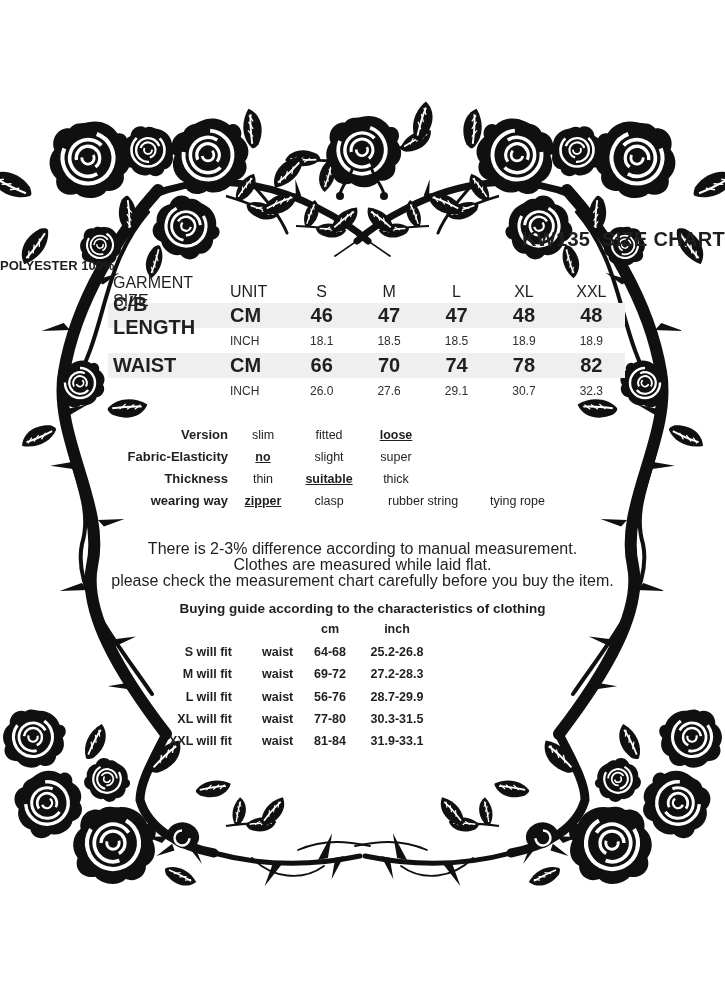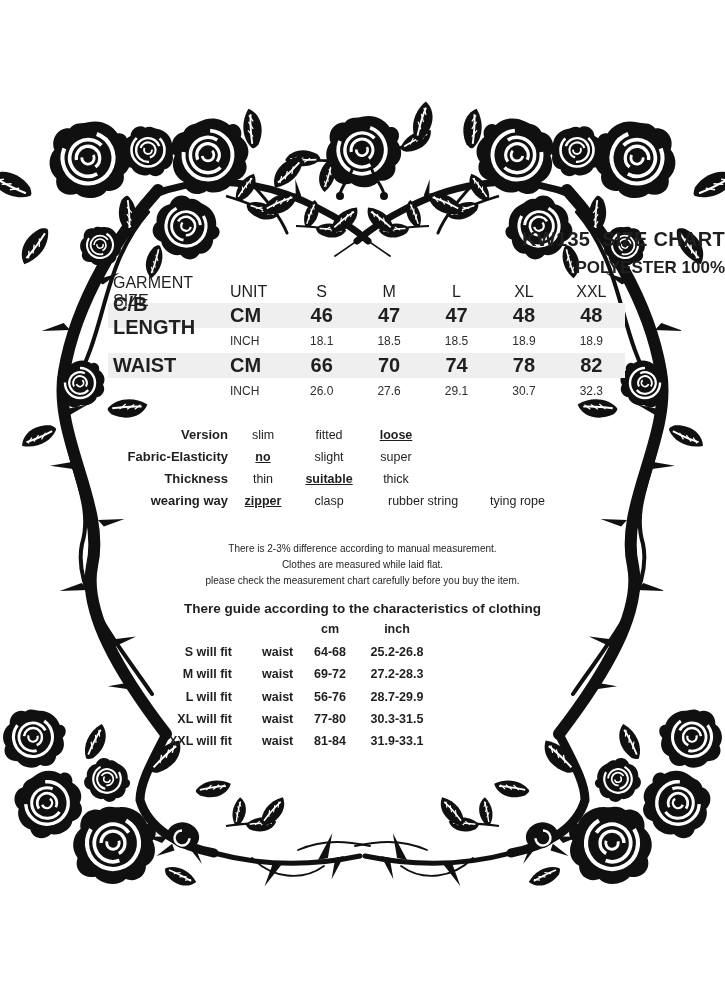--- a/index.html
+++ b/index.html
@@ -6,43 +6,43 @@
   html,body{background:#fff}
   body{width:725px;height:1007px;font-family:"Liberation Sans",sans-serif;color:#1f1f1f}
   .page{position:relative;width:725px;height:1007px;overflow:hidden;background:#fff}
   .art{position:absolute;left:0;top:0;z-index:1}
   .stk{fill:none;stroke:#101010;stroke-linecap:round}
   .w12{stroke-width:12}.w9{stroke-width:9}.w7{stroke-width:7}.w5{stroke-width:5}
   .w4{stroke-width:4}.w3{stroke-width:3}.w2{stroke-width:1.8}
   .content{position:absolute;left:0;top:0;width:100%;height:100%;z-index:2}
   .title{position:absolute;left:0;top:228px;width:100%;text-align:right;
          font-size:20px;font-weight:700;white-space:pre;letter-spacing:.3px}
-  .subtitle{position:absolute;left:0;top:258px;width:100%;text-align:right;
-            font-size:17px;font-weight:700}
+  .subtitle{position:absolute;left:0;top:258px;width:100%;text-align:left;
+            font-size:13px;font-weight:700}
   .size-table{position:absolute;left:108px;top:280px;width:517px}
   .st-row{display:flex;align-items:center;height:25px}
   .st-row.header{height:23px;font-weight:400;font-size:16px}
   .st-row.cmrow{background:#efefef;font-weight:700;font-size:20px}
   .st-row.inchrow{font-size:12px;color:#2e2e2e}
   .c-label{width:122px;padding-left:5px;text-align:left}
   .c-unit{width:58px;text-align:left}
   .c-val{flex:1;text-align:center}
   .attrs{position:absolute;left:0;top:427px;width:100%;font-size:12.5px}
   .attr-row{position:relative;height:22px}
   .a-label{position:absolute;left:0;top:0;width:228px;text-align:right;
            font-weight:700;font-size:13px}
   .a-opt{position:absolute;top:1px}
   .o1{left:233px;width:60px;text-align:center}
   .o2{left:298px;width:62px;text-align:center}
   .o3{left:364px;width:64px;text-align:center}
   .o3w{left:388px;width:auto;text-align:left}
   .o4{left:490px}
   .a-opt.sel{font-weight:700;text-decoration:underline}
   .notes{position:absolute;left:0;top:541px;width:100%;text-align:center;
-         font-size:10px;line-height:16px}
+         font-size:16px;line-height:16px}
   .bg-head{position:absolute;left:0;top:601px;width:100%;text-align:center;
            font-weight:700;font-size:13.5px}
   .bguide{position:absolute;left:140px;top:622px;width:360px;
           font-size:12.5px;font-weight:700}
   .bg-unitrow{position:relative;height:23px}
   .bg-row{position:relative;height:22.3px}
   .g-size{position:absolute;left:0;top:0;width:92px;text-align:right}
   .g-waist{position:absolute;left:122px;top:0}
   .g-cm{position:absolute;left:168px;top:0;width:44px;text-align:center}
   .g-inch{position:absolute;left:226px;top:0;width:62px;text-align:center}
@@ -229,21 +229,21 @@
         <div class="a-opt o4">tying rope</div>
       </div>
     </div>
 
     <div class="notes">
       <div>There is 2-3% difference according to manual measurement.</div>
       <div>Clothes are measured while laid flat.</div>
       <div>please check the measurement chart carefully before you buy the item.</div>
     </div>
 
-    <div class="bg-head">There guide according to the characteristics of clothing</div>
+    <div class="bg-head">Buying guide according to the characteristics of clothing</div>
 
     <div class="bguide">
       <div class="bg-unitrow">
         <span class="g-cm">cm</span>
         <span class="g-inch">inch</span>
       </div>
       <div class="bg-row">
         <span class="g-size">S will fit</span>
         <span class="g-waist">waist</span>
         <span class="g-cm">64-68</span>

